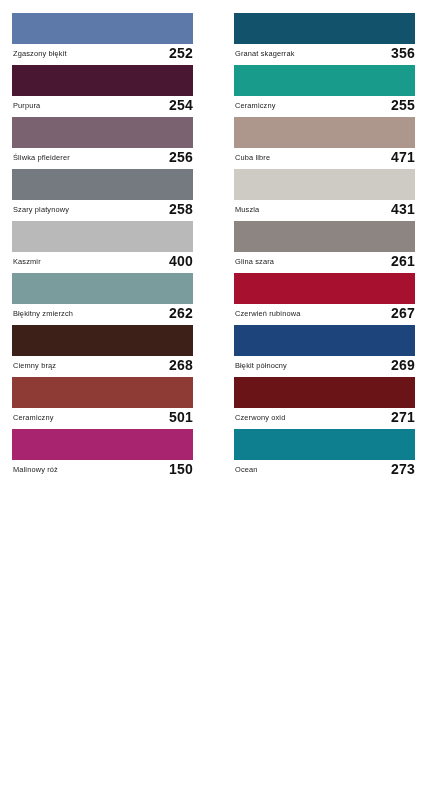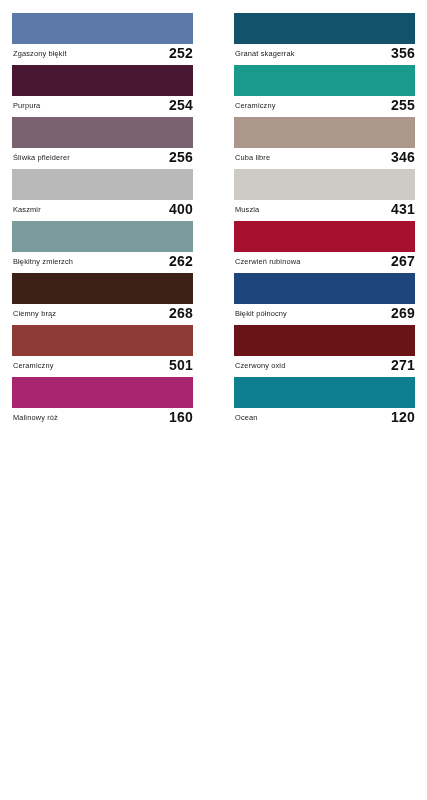--- a/index.html
+++ b/index.html
@@ -87,20 +87,27 @@
         </div>
       </div>
       <div class="swatch-entry">
         <div class="swatch-chip" style="background-color: rgb(122, 98, 112);"></div>
         <div class="swatch-caption">
           <span class="swatch-name">Śliwka pfleiderer</span>
           <span class="swatch-code">256</span>
         </div>
       </div>
       <div class="swatch-entry">
+        <div class="swatch-chip" style="background-color: rgb(116, 122, 128);"></div>
+        <div class="swatch-caption">
+          <span class="swatch-name">Szary platynowy</span>
+          <span class="swatch-code">258</span>
+        </div>
+      </div>
+      <div class="swatch-entry">
         <div class="swatch-chip" style="background-color: rgb(185, 185, 185);"></div>
         <div class="swatch-caption">
           <span class="swatch-name">Kaszmir</span>
           <span class="swatch-code">400</span>
         </div>
       </div>
       <div class="swatch-entry">
         <div class="swatch-chip" style="background-color: rgb(122, 156, 156);"></div>
         <div class="swatch-caption">
           <span class="swatch-name">Błękitny zmierzch</span>
@@ -118,21 +125,21 @@
         <div class="swatch-chip" style="background-color: rgb(142, 58, 53);"></div>
         <div class="swatch-caption">
           <span class="swatch-name">Ceramiczny</span>
           <span class="swatch-code">501</span>
         </div>
       </div>
       <div class="swatch-entry">
         <div class="swatch-chip" style="background-color: rgb(168, 36, 110);"></div>
         <div class="swatch-caption">
           <span class="swatch-name">Malinowy róż</span>
-          <span class="swatch-code">160</span>
+          <span class="swatch-code">150</span>
         </div>
       </div>
     </div>
 
   <div class="swatch-column" id="column-right">
       <div class="swatch-entry">
         <div class="swatch-chip" style="background-color: rgb(18, 82, 107);"></div>
         <div class="swatch-caption">
           <span class="swatch-name">Granat skagerrak</span>
           <span class="swatch-code">356</span>
@@ -142,31 +149,38 @@
         <div class="swatch-chip" style="background-color: rgb(25, 155, 140);"></div>
         <div class="swatch-caption">
           <span class="swatch-name">Ceramiczny</span>
           <span class="swatch-code">255</span>
         </div>
       </div>
       <div class="swatch-entry">
         <div class="swatch-chip" style="background-color: rgb(173, 150, 140);"></div>
         <div class="swatch-caption">
           <span class="swatch-name">Cuba libre</span>
-          <span class="swatch-code">346</span>
+          <span class="swatch-code">471</span>
         </div>
       </div>
       <div class="swatch-entry">
         <div class="swatch-chip" style="background-color: rgb(205, 203, 196);"></div>
         <div class="swatch-caption">
           <span class="swatch-name">Muszla</span>
           <span class="swatch-code">431</span>
         </div>
       </div>
       <div class="swatch-entry">
+        <div class="swatch-chip" style="background-color: rgb(140, 133, 129);"></div>
+        <div class="swatch-caption">
+          <span class="swatch-name">Glina szara</span>
+          <span class="swatch-code">261</span>
+        </div>
+      </div>
+      <div class="swatch-entry">
         <div class="swatch-chip" style="background-color: rgb(168, 16, 48);"></div>
         <div class="swatch-caption">
           <span class="swatch-name">Czerwień rubinowa</span>
           <span class="swatch-code">267</span>
         </div>
       </div>
       <div class="swatch-entry">
         <div class="swatch-chip" style="background-color: rgb(30, 68, 124);"></div>
         <div class="swatch-caption">
           <span class="swatch-name">Błękit północny</span>
@@ -177,18 +191,18 @@
         <div class="swatch-chip" style="background-color: rgb(107, 20, 24);"></div>
         <div class="swatch-caption">
           <span class="swatch-name">Czerwony oxid</span>
           <span class="swatch-code">271</span>
         </div>
       </div>
       <div class="swatch-entry">
         <div class="swatch-chip" style="background-color: rgb(13, 127, 142);"></div>
         <div class="swatch-caption">
           <span class="swatch-name">Ocean</span>
-          <span class="swatch-code">120</span>
+          <span class="swatch-code">273</span>
         </div>
       </div>
     </div>
 
 </div>
 
 </body></html>

